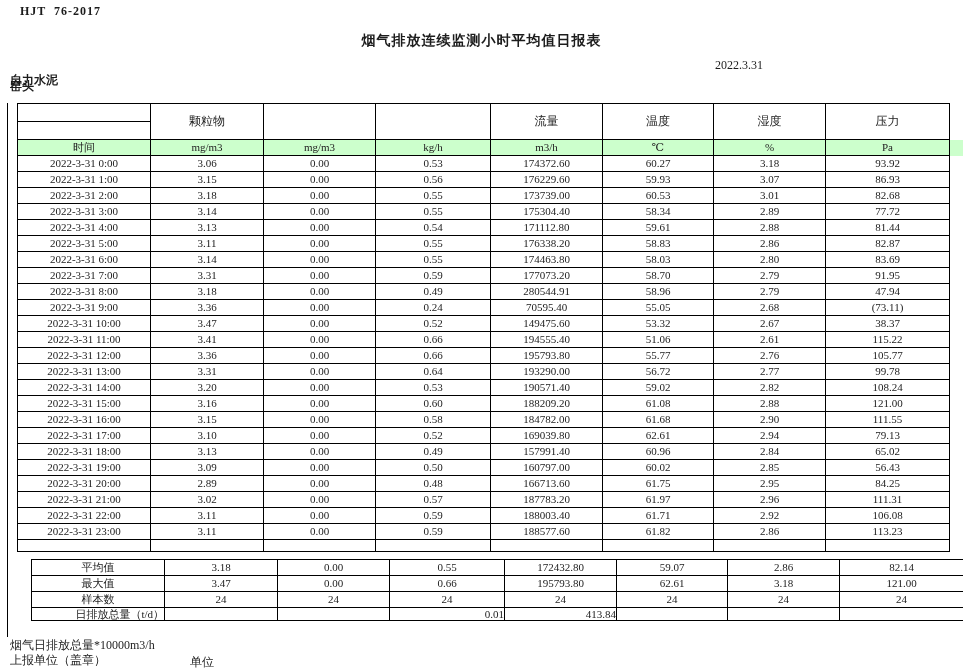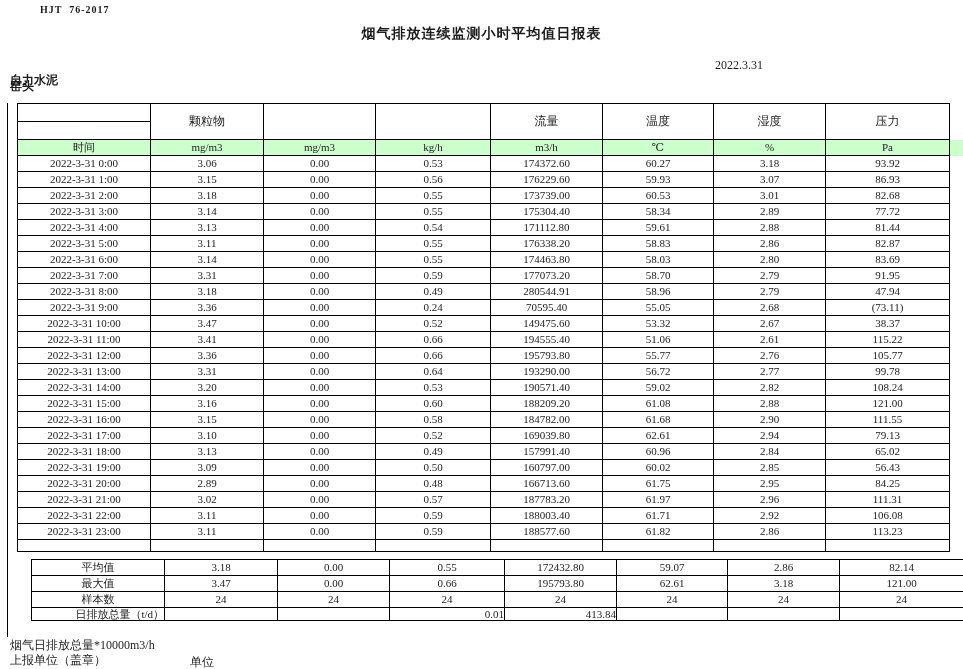--- a/index.html
+++ b/index.html
@@ -11,27 +11,27 @@
     position: relative;
     width: 963px;
     height: 669px;
     overflow: hidden;
     font-family: "Liberation Serif", "DejaVu Serif", serif;
     color: #1c1c1c;
   }
   .abs { position: absolute; }
 
   #standard-code {
-    left: 40px; top: 4px;
-    font-size: 10px; font-weight: bold;
+    left: 20px; top: 4px;
+    font-size: 12px; font-weight: bold;
     white-space: pre;
     letter-spacing: 1px;
   }
   #report-title {
-    left: 0; right: 0; top: 25px;
+    left: 0; right: 0; top: 32px;
     text-align: center;
     font-size: 14px; font-weight: bold;
     letter-spacing: 1px;
   }
   #company-name { left: 10px; top: 72px; font-size: 12px; font-weight: bold; }
   #location-name { left: 10px; top: 78px; font-size: 12px; font-weight: bold; }
   #report-date { left: 715px; top: 58px; font-size: 12px; }
 
   #left-gutter {
     left: 7px; top: 103px;

